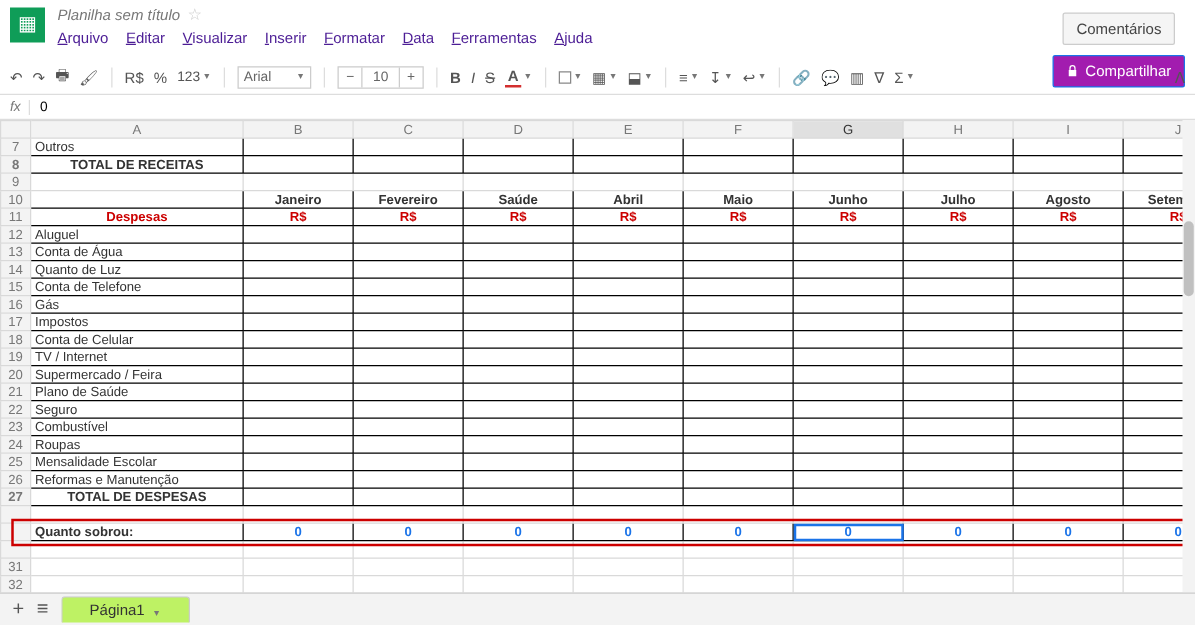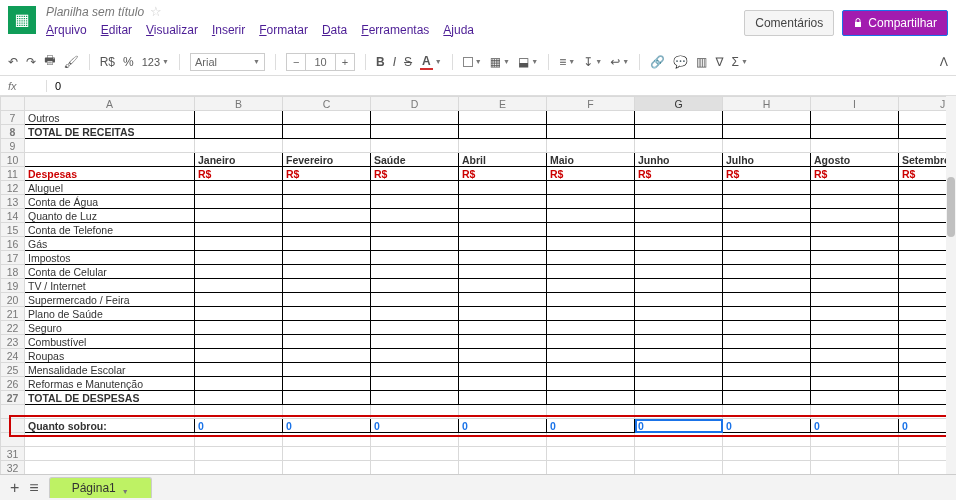--- a/index.html
+++ b/index.html
@@ -9,57 +9,57 @@
 .logo { width:28px; height:28px; background:#0f9d58; display:flex; align-items:center; justify-content:center; margin-right:10px; margin-top:2px; }
 .logo-icon { color:#fff; font-size:16px; line-height:1; }
 .titlearea { flex:1; }
 .doc-title { display:flex; align-items:center; gap:6px; }
 .doc-name { font-size:12px; color:#777; font-style:italic; }
 .star { color:#ccc; font-size:13px; }
 .menubar { display:flex; gap:14px; margin-top:4px; align-items:center; }
 .menuitem { color:#4c1d95; font-size:12px; cursor:pointer; }
 .menuitem u { text-decoration:underline; }
 .save-status { color:#999; font-size:11px; margin-left:14px; }
-.top-right { display:flex; gap:8px; align-items:center; margin-top:6px; }
+.top-right { display:flex; gap:8px; align-items:center; margin-top:6px;flex-direction:column; }
 .btn-grey { background:#f5f5f5; border:1px solid #ccc; border-radius:2px; padding:5px 10px; font-size:12px; color:#444; cursor:pointer; }
 .btn-blue { background:#a21caf; color:#fff; border:1px solid #1a73e8; border-radius:2px; padding:5px 10px; font-size:12px; cursor:pointer; display:flex; align-items:center; gap:5px; }
 .lock { width:10px; height:10px; }
 
 .toolbar { display:flex; align-items:center; gap:10px; padding:4px 8px; border-bottom:1px solid #ddd; height:28px; color:#666; }
 .tb-group { display:flex; align-items:center; gap:8px; }
 .tb-sep { width:1px; height:16px; background:#ddd; }
 .tb-btn { display:flex; align-items:center; gap:2px; cursor:pointer; font-size:12px; color:#555; }
 .caret { font-size:7px; color:#777; }
 .bold { font-weight:bold; }
 .italic { font-style:italic; }
 .strike { text-decoration:line-through; }
 .A-underline { border-bottom:2px solid #d32f2f; padding:0 2px; font-weight:bold; }
 .fillbox { width:10px;height:10px;border:1px solid #888;background:#fff; }
 .zoom-label { font-size:11px; }
 .font-select, .size-select { border:1px solid #ccc; display:flex; align-items:center; background:#fff; }
-.font-select { padding:2px 4px; gap:36px; }
+.font-select { padding:2px 4px; gap:20px; }
 .size-btn { padding:2px 6px; }
 .size-val { padding:2px 8px; border-left:1px solid #ccc; border-right:1px solid #ccc; }
 .arrow-up { font-size:12px; }
 
 .fxbar { display:flex; align-items:center; height:20px; border-bottom:1px solid #ddd; }
-.fxbar .fx { font-style:italic; color:#777; padding:0 8px; border-right:1px solid #ddd; width:47px; }
+.fxbar .fx { font-style:italic; color:#777; padding:0 8px; border-right:1px solid #ddd; width:24px; }
 .fxbar input { border:none; outline:none; flex:1; padding:0 8px; font-size:11px; }
 
 .grid-wrap { position:relative; height:400px; overflow:hidden; }
 table { border-collapse:collapse; table-layout:fixed; width:948px; }
 th, td { border:1px solid #d9d9d9; height:14px; font-size:10.5px; padding:0 3px; overflow:hidden; white-space:nowrap; }
 th { background:#f3f3f3; color:#777; font-weight:normal; text-align:center; }
 .rowhdr { width:24px; background:#f3f3f3; text-align:center; color:#777; }
 .col-a { width:170px; }
 .col-d { width:88px; }
 .sel-col { background:#e0e0e0; color:#333; }
 td { background:#fff; }
 .data-b { border:1px solid #000; }
-.center { text-align:left; font-weight:bold; }
+.center { text-align:center; font-weight:bold; }
 .red-text { color:#c00; }
 .blue-text { color:#1a73e8; }
 .totalrow td { font-weight:bold; }
 .red-box { position:absolute; border:2px solid #c00; left:9px; right:6px; height:20px; pointer-events:none; }
 .active-cell { outline:2px solid #1a73e8; outline-offset:-2px; }
 
 .tabs { position:absolute; bottom:0; left:0; right:0; height:26px; border-top:1px solid #ccc; display:flex; align-items:center; gap:10px; padding:0 10px; background:#f3f3f3; }
 .tab-btn { font-size:16px; color:#555; cursor:pointer; }
 .tab { background:#bef264; border:1px solid #ccc; border-bottom:none; padding:3px 22px; font-size:12px; display:flex; align-items:flex-end; gap:6px; border-radius:3px 3px 0 0; }
 .scrollbar-v { position:absolute; right:0; top:96px; bottom:26px; width:10px; background:#f3f3f3; }

